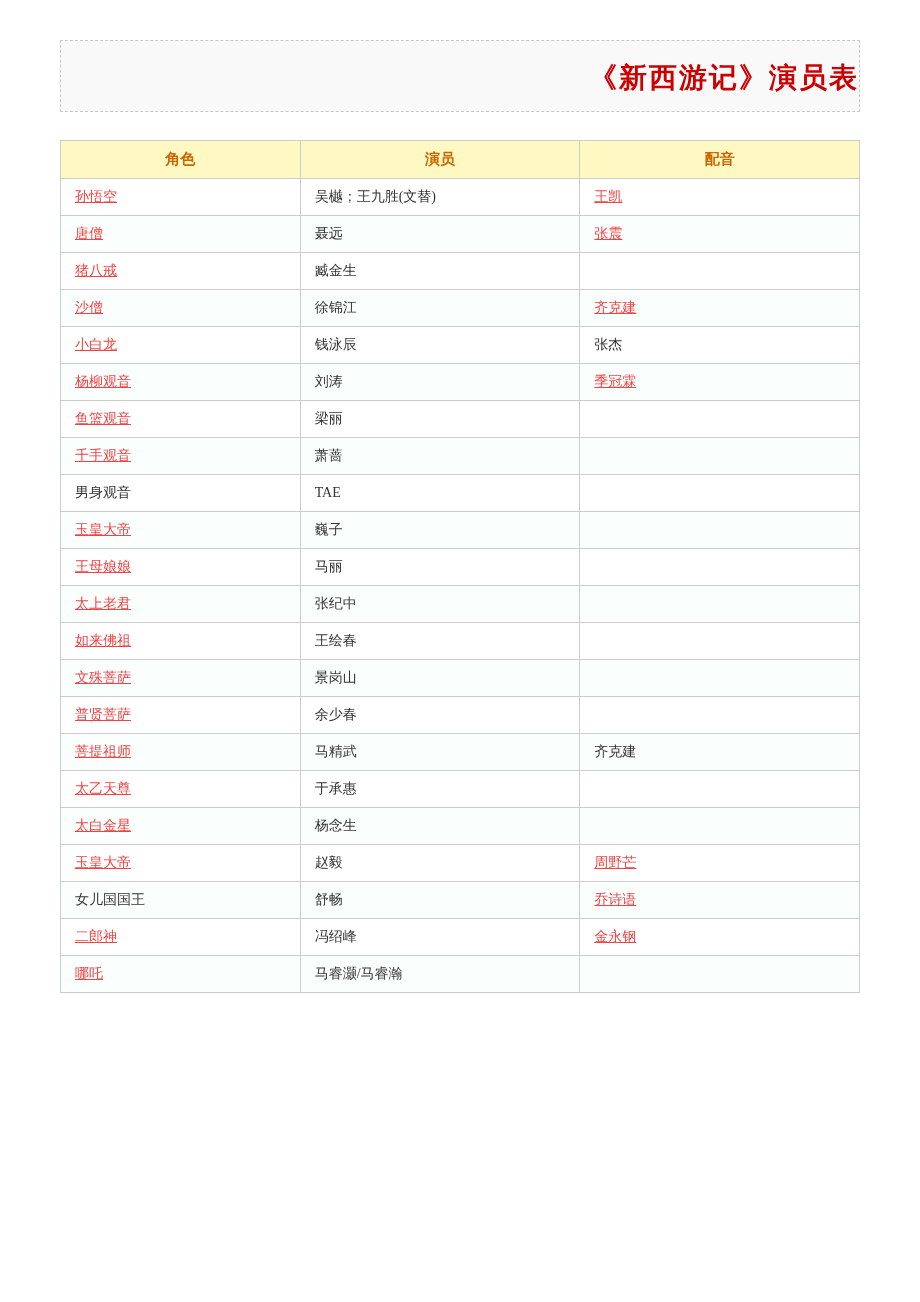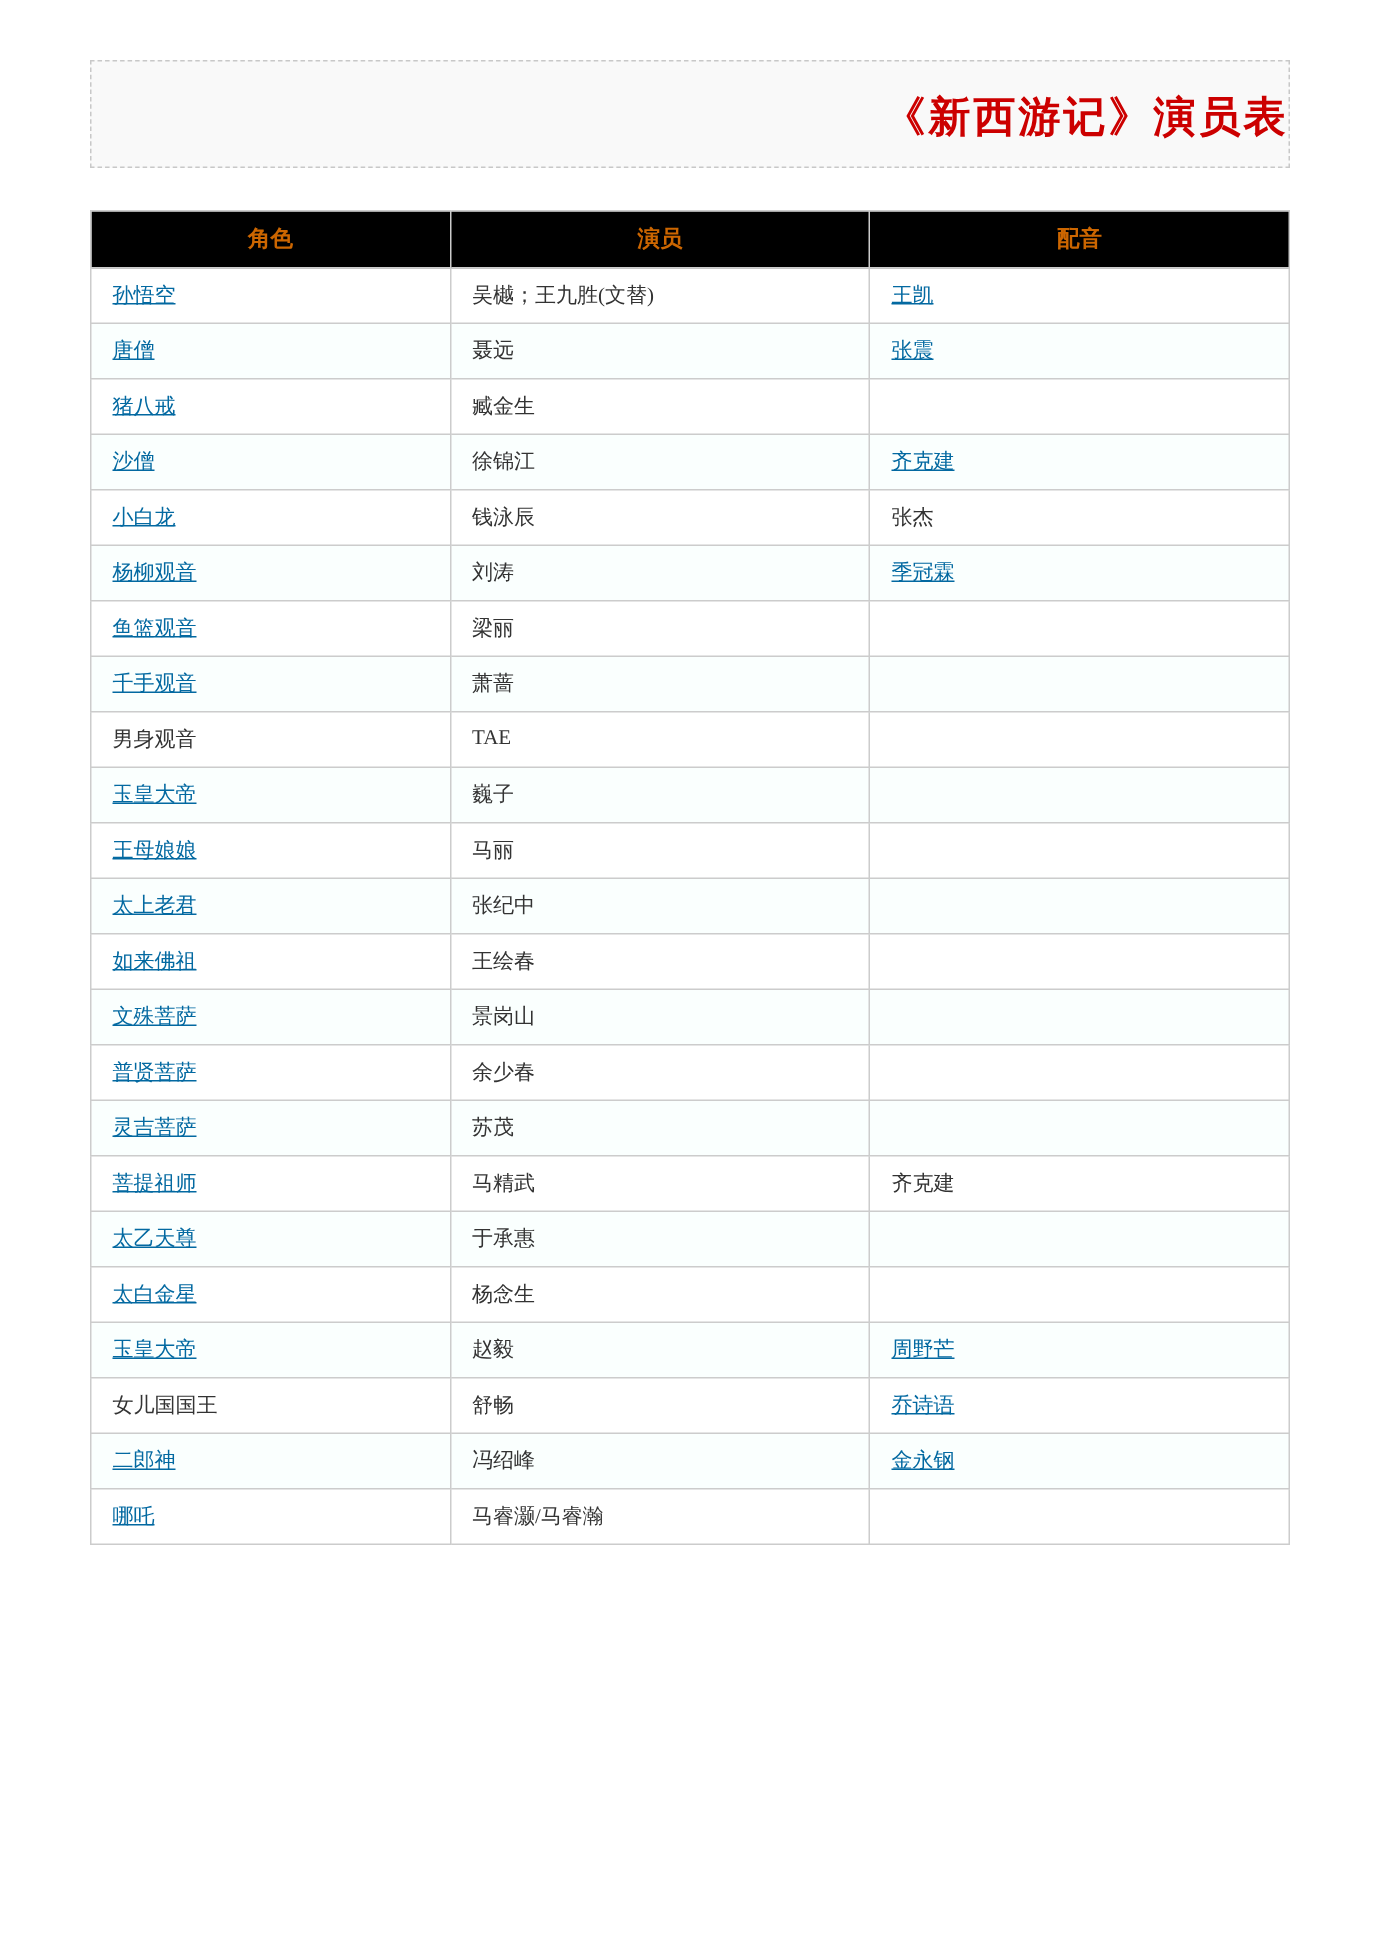--- a/index.html
+++ b/index.html
@@ -36,21 +36,21 @@
       border-collapse: collapse;
       border: 1px solid #aaa;
     }
     .main-table th,
     .main-table td {
       border: 1px solid #ccc;
       padding: 9px 14px;
       vertical-align: middle;
     }
     .main-table thead tr th {
-      background: #000000;
+      background: #fef9c3;
       color: #cc6600;
       font-weight: bold;
       text-align: center;
       font-size: 15px;
     }
     .main-table tbody tr td {
       background: #ffffff;
     }
     .main-table tbody tr:nth-child(even) td {
       background: #fafffe;
@@ -58,21 +58,21 @@
     .col-role {
       width: 30%;
     }
     .col-actor {
       width: 35%;
     }
     .col-voice {
       width: 35%;
     }
     .link-green {
-      color: #0369a1;
+      color: #ef4444;
       text-decoration: underline;
     }
   </style>
 </head>
 <body>
 
 <div class="page-wrapper">
 
   <div class="title-section">
     <h1 class="page-title">《新西游记》演员表</h1>
@@ -156,25 +156,20 @@
           <td class="col-role"><a href="#" class="link-green">文殊菩萨</a></td>
           <td class="col-actor">景岗山</td>
           <td class="col-voice"></td>
         </tr>
         <tr>
           <td class="col-role"><a href="#" class="link-green">普贤菩萨</a></td>
           <td class="col-actor">余少春</td>
           <td class="col-voice"></td>
         </tr>
         <tr>
-          <td class="col-role"><a href="#" class="link-green">灵吉菩萨</a></td>
-          <td class="col-actor">苏茂</td>
-          <td class="col-voice"></td>
-        </tr>
-        <tr>
           <td class="col-role"><a href="#" class="link-green">菩提祖师</a></td>
           <td class="col-actor">马精武</td>
           <td class="col-voice">齐克建</td>
         </tr>
         <tr>
           <td class="col-role"><a href="#" class="link-green">太乙天尊</a></td>
           <td class="col-actor">于承惠</td>
           <td class="col-voice"></td>
         </tr>
         <tr>

